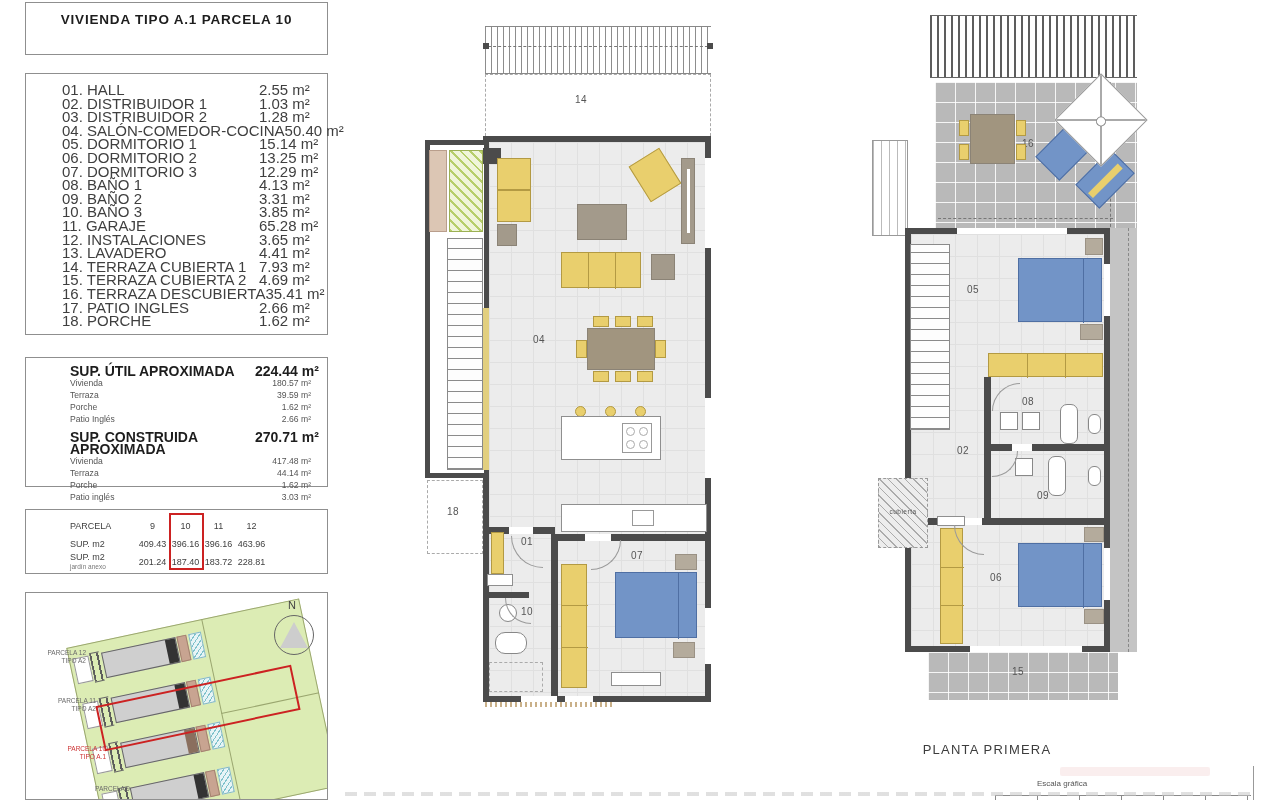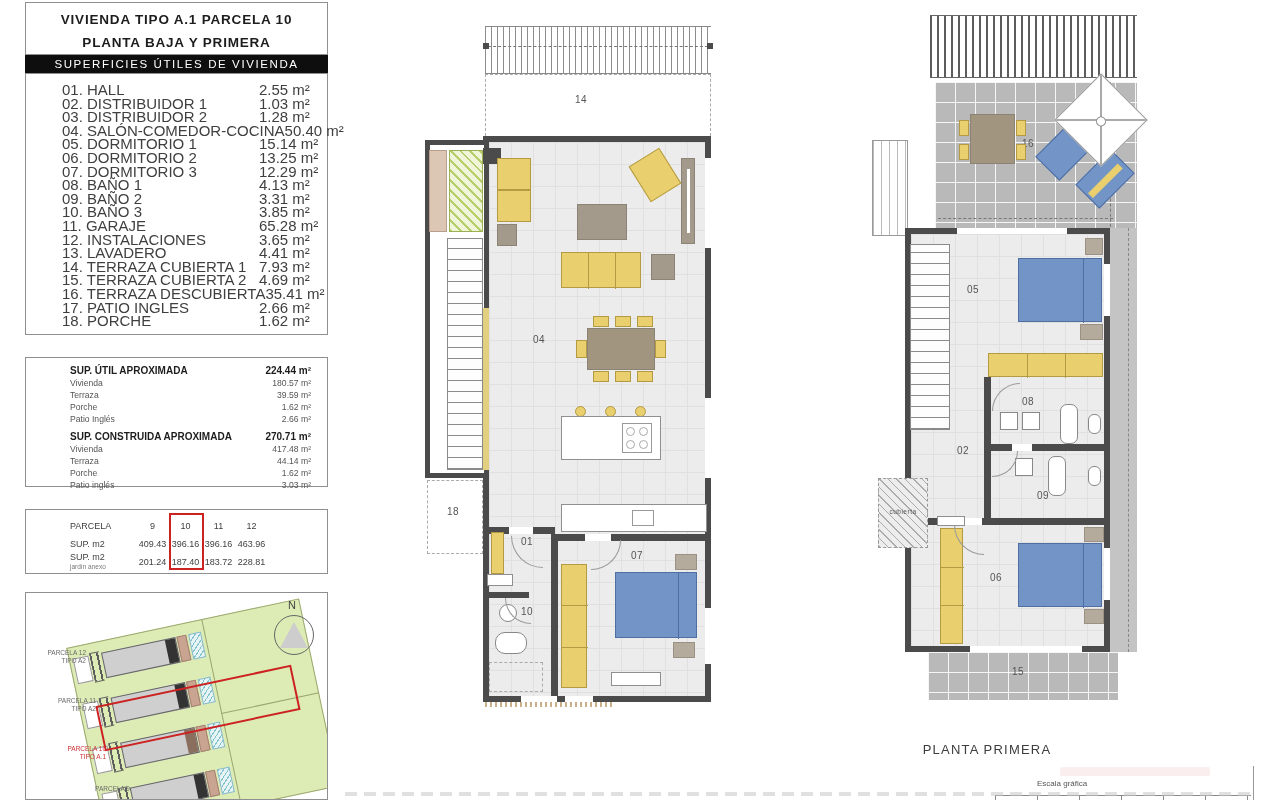--- a/index.html
+++ b/index.html
@@ -12,21 +12,21 @@
   .pbox { position:absolute; left:0; width:303px; background:#fff; border:1px solid #8f8f8f; }
   .hdr  { position:absolute; left:0; width:303px; background:#0e0e0e; color:#fff;
           text-align:center; font-size:11.5px; letter-spacing:1.6px; line-height:18px; }
   #titlebox { text-align:center; font-weight:bold; font-size:13.5px; color:#1d1d1d;
           letter-spacing:.8px; padding-top:5px; line-height:23px; }
   .srow { display:flex; font-size:15px; color:#3f3f3f; line-height:13.6px; padding:0 16px 0 36px; }
   .srow .lbl { flex:1; white-space:nowrap; }
   .srow .val { width:52px; text-align:left; white-space:nowrap; }
   .trow { display:flex; font-size:8.6px; color:#555; line-height:12px; padding:0 16px 0 44px; }
   .trow .lbl { flex:1; } .trow .val { width:56px; text-align:right; white-space:nowrap; }
-  .trow.bold { font-weight:bold; color:#1d1d1d; font-size:10px; }
+  .trow.bold { font-weight:bold; color:#1d1d1d; font-size:14px; }
   .prow { display:flex; font-size:9px; color:#3f3f3f; padding-left:44px; align-items:center; }
   .prow .plbl { width:66px; line-height:9px; }
   .prow .plbl small { font-size:6.5px; color:#777; display:block; }
   .prow .pcell { width:33px; text-align:center; }
 
   
   .floor { background:#ececec;
     background-image:linear-gradient(#e0e0e0 1px,transparent 1px),
                      linear-gradient(90deg,#e0e0e0 1px,transparent 1px);
     background-size:22px 22px; border:6px solid #4b4b4b; }
@@ -81,24 +81,22 @@
   .scaleticks { border-top:1px solid #8a8a8a;
     background-image:repeating-linear-gradient(90deg,#8a8a8a 0 1px,transparent 1px 42px); }
 </style>
 </head>
 <body>
 
 <div id="panel">
 
   <div id="titlebox" class="pbox" style="top:2px;height:53px;">
     <div>VIVIENDA TIPO A.1 PARCELA 10</div>
-    <div>PLANTA BAJA Y PRIMERA</div>
-  </div>
-
-  <div class="hdr" style="top:55px;height:18px;">SUPERFICIES ÚTILES DE VIVIENDA</div>
+  </div>
+
 
   <div class="pbox" style="top:73px;height:262px;padding-top:9px;">
 
       <div class="srow">
         <span class="lbl">01. HALL</span>
         <span class="val">2.55 m²</span>
       </div>
 
       <div class="srow">
         <span class="lbl">02. DISTRIBUIDOR 1</span>

